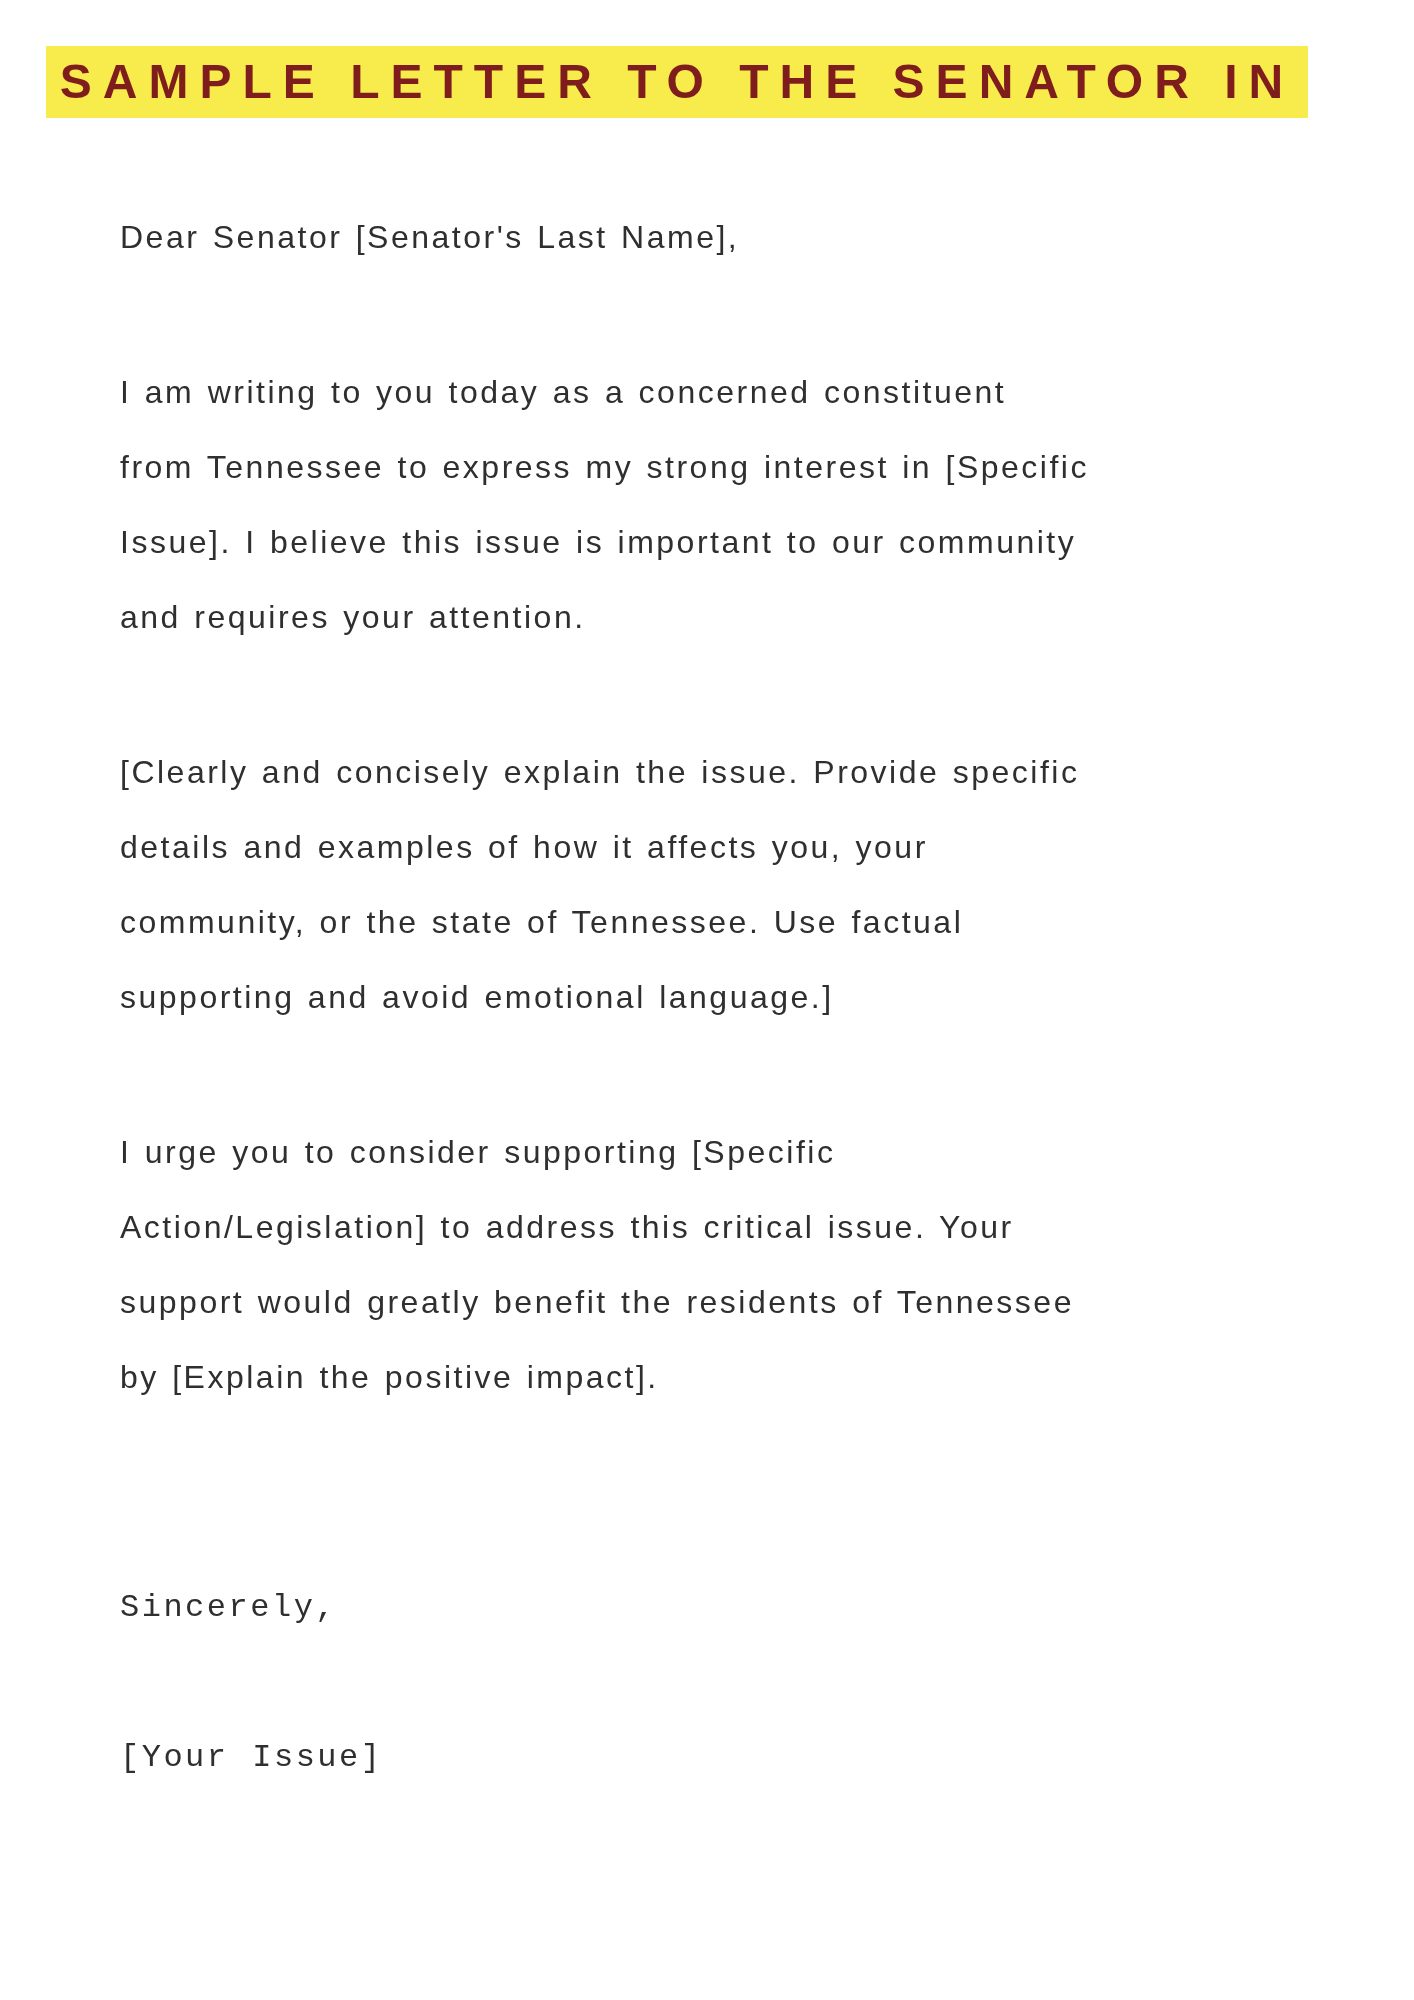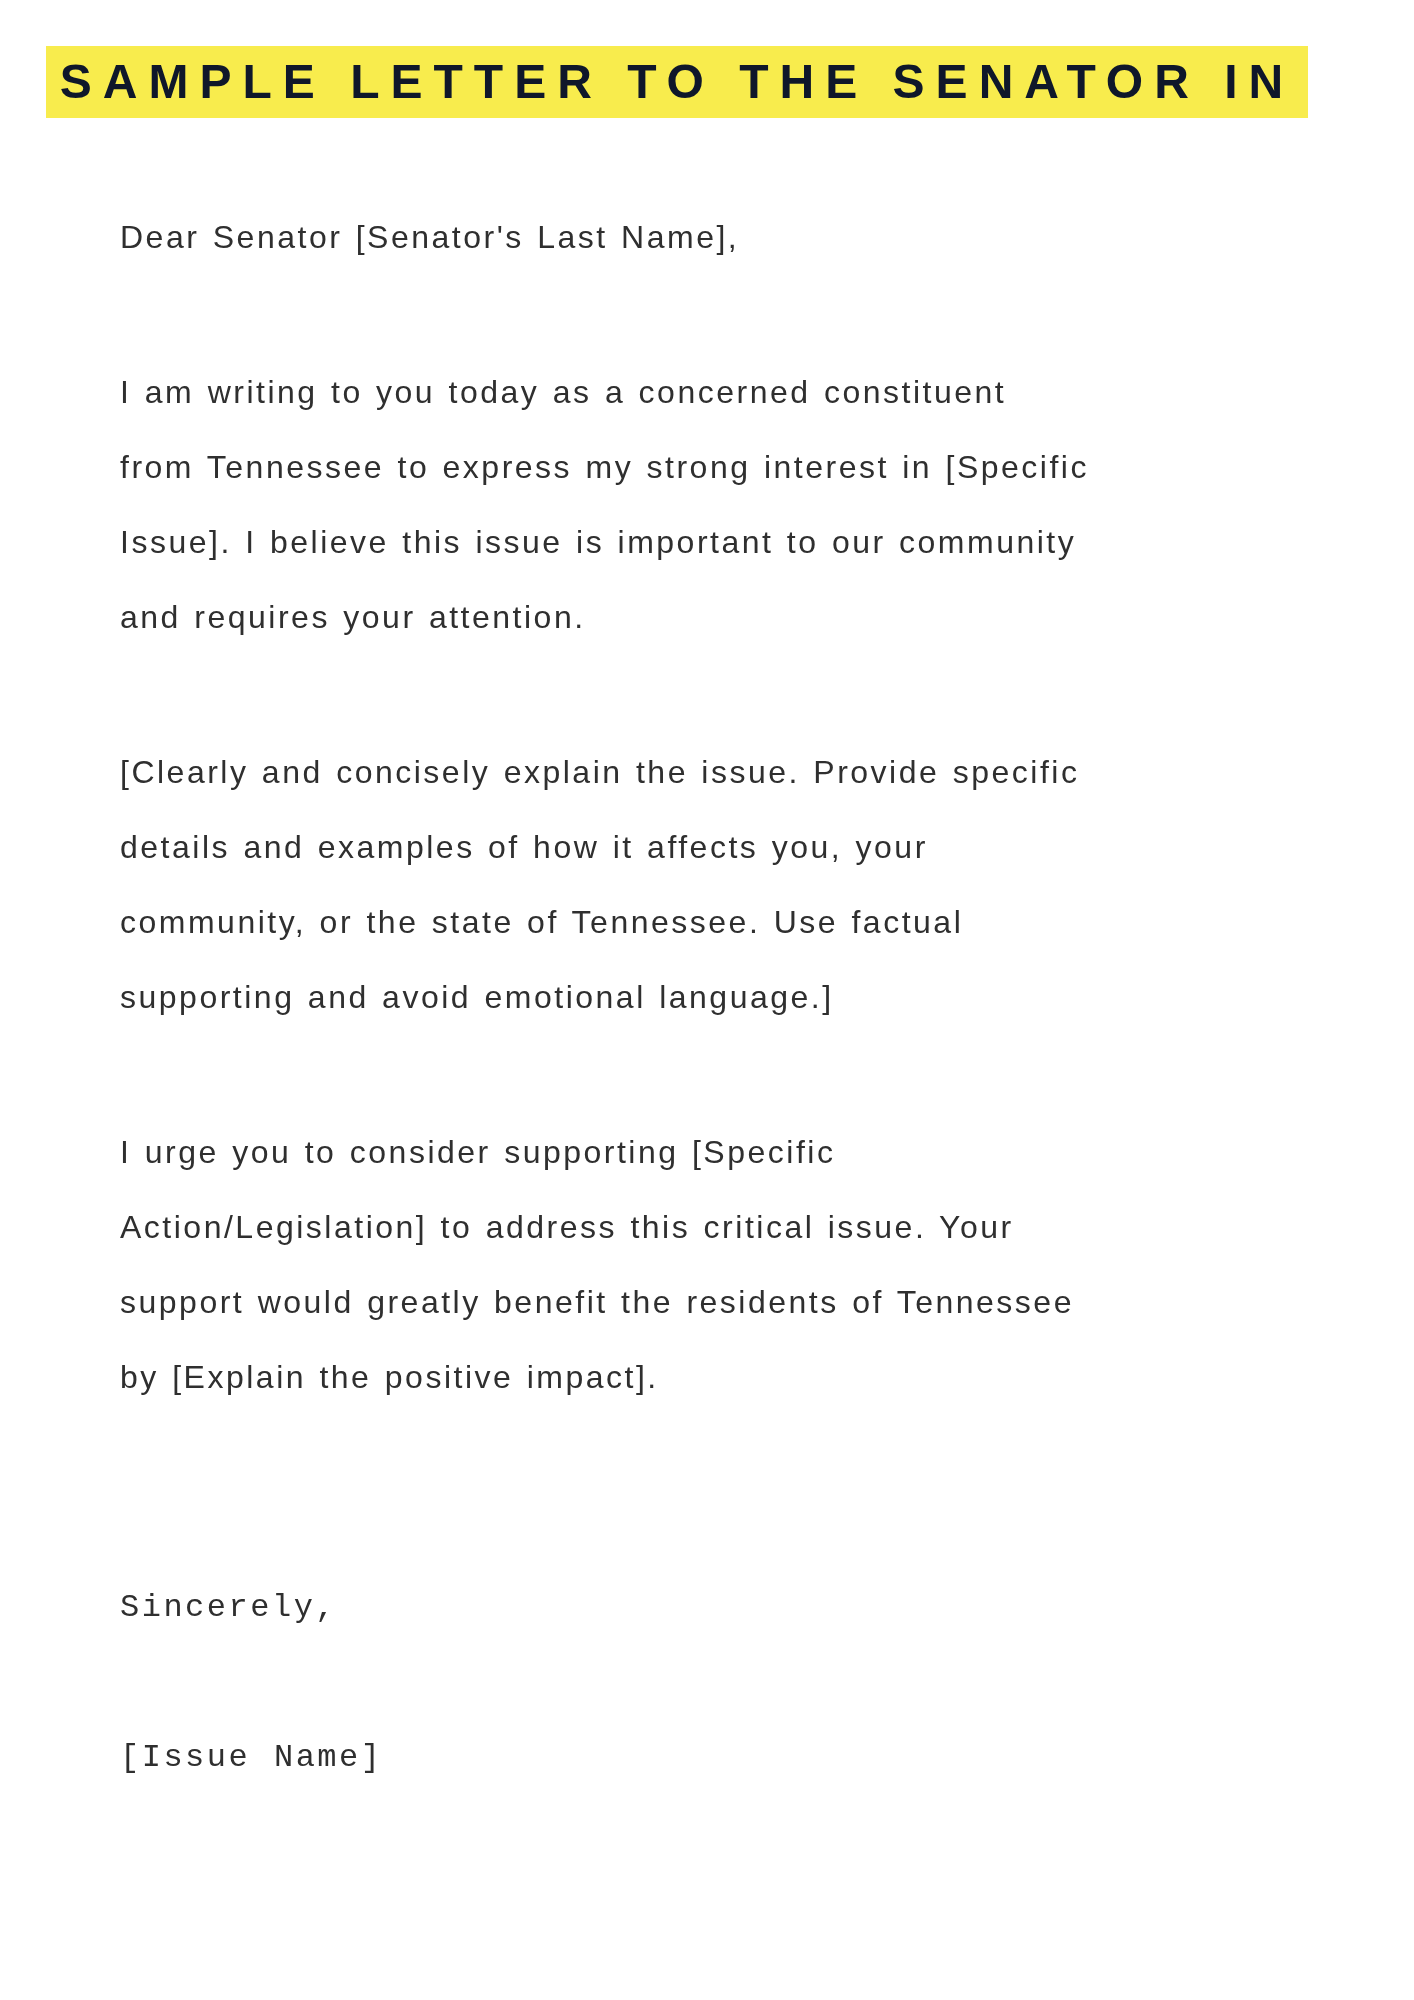--- a/index.html
+++ b/index.html
@@ -20,21 +20,21 @@
   .title-block{
     padding-top:46px;
     margin-right:60px;
     text-align:center;
   }
   .hl{
     display:block;
     width:fit-content;
     margin:0 auto;
     background:var(--yellow);
-    color:#0f172a;
+    color:#7f1d1d;
     font-weight:bold;
     font-size:48px;
     line-height:48px;
     padding:12px 14px;
     letter-spacing:11px;
     white-space:nowrap;
   }
   
   .letter{
     margin:82px 40px 0 120px;
@@ -73,17 +73,17 @@
 community, or the state of Tennessee. Use factual
 supporting and avoid emotional language.]</p>
 
     <p>I urge you to consider supporting [Specific
 Action/Legislation] to address this critical issue. Your
 support would greatly benefit the residents of Tennessee
 by [Explain the positive impact].</p>
 
     <p class="closing-block">
       <span class="closing-line">Sincerely,</span>
-      <span class="closing-line">[Issue Name]</span>
+      <span class="closing-line">[Your Issue]</span>
     </p>
   </div>
 
 </div>
 
 </body></html>

